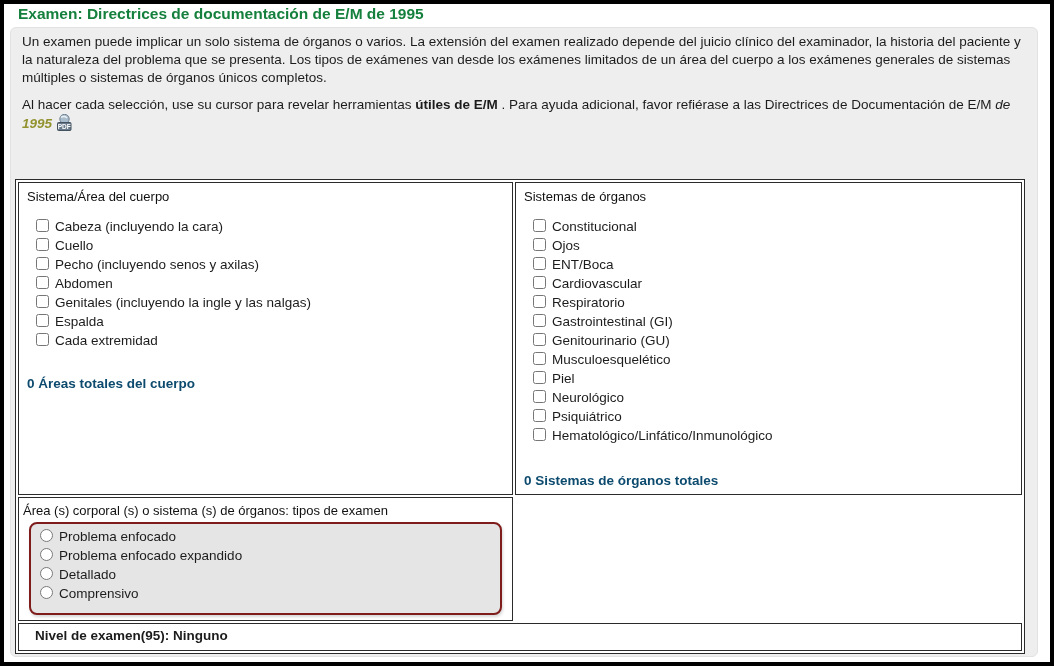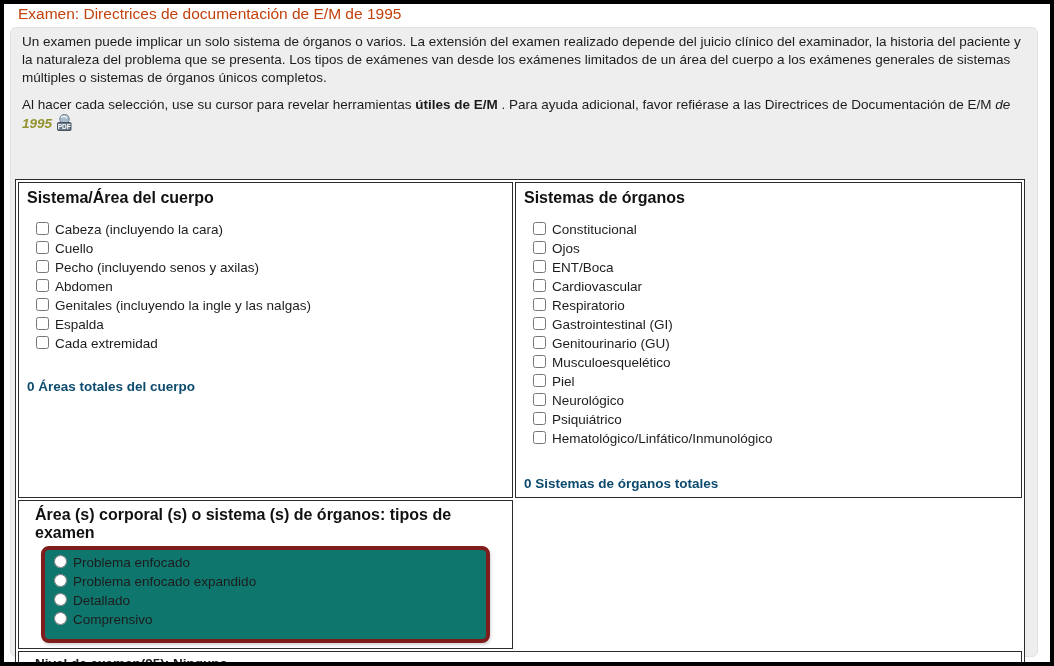--- a/index.html
+++ b/index.html
@@ -1,40 +1,40 @@
 <!DOCTYPE html>
 <html lang="es"><head>
 <meta charset="utf-8">
 <style>
   html,body{margin:0;padding:0;}
   body{background:#fff;font-family:"Liberation Sans",sans-serif;color:#1c1c1c;}
   .page{position:relative;width:1054px;height:666px;box-sizing:border-box;border:4px solid #000;background:#fff;overflow:hidden;}
-  .page-title{position:absolute;left:14px;top:1px;font-size:15.5px;font-weight:normal;color:#c2410c;white-space:nowrap;}
+  .page-title{position:absolute;left:14px;top:1px;font-size:15.5px;font-weight:bold;color:#15803d;white-space:nowrap;}
   .panel{position:absolute;left:6px;top:23px;width:1028px;height:630px;background:#eeeeee;border:1px solid #e2e2e2;border-radius:6px;box-sizing:border-box;}
   .para{position:absolute;left:11px;width:1002px;font-size:13.5px;line-height:18px;color:#1c1c1c;}
   .p1{top:5px;}
   .p2{top:68px;}
   .seg-bold{font-weight:bold;}
   .seg-ital{font-style:italic;text-align:right;}
   .year{color:#92922f;font-weight:bold;font-style:italic;text-decoration:none;}
   .headline{position:absolute;top:112px;left:0;right:20px;text-align:right;font-size:15px;font-weight:bold;font-style:italic;color:#111;}
   .pdf-icon{display:inline-block;vertical-align:-3px;margin-left:4px;}
   table.main{position:absolute;left:4px;top:151px;width:1010px;border-collapse:separate;border-spacing:2px;background:#fff;border:1px solid #2b2b2b;table-layout:fixed;}
   td{vertical-align:top;background:#fff;}
   td.bordered{border:1px solid #2b2b2b;}
   td.cell-pad{padding:6px 8px;}
-  .cell-header{font-size:16px;font-weight:bold;color:#111;}
+  .cell-header{font-size:13px;font-weight:normal;color:#111;}
   .chk-list{margin:15px 0 0 9px;}
   .chk-row,.radio-row{display:flex;height:19px;font-size:13.5px;cursor:default;}
   .chk-row input,.radio-row input{width:13px;height:13px;margin:0 6px 0 0;flex:0 0 auto;}
   .totals{font-size:13.5px;font-weight:bold;color:#0c4a6e;}
   .totals.left-tot{margin:24px 0 0 0;}
   .totals.right-tot{margin:26px 0 0 0;}
-  td.exam-cell{height:104px;padding:5px 16px;margin-top:20px;}
-  .radio-box{margin:4px 6px 0 6px;height:84px;background:#0f766e;border:4px solid #7f1d1d;border-radius:8px;box-shadow:1px 2px 3px rgba(0,0,0,0.16);padding:5px 0 0 9px;box-sizing:content-box;}
+  td.exam-cell{height:104px;padding:5px 4px;margin-top:20px;}
+  .radio-box{margin:4px 6px 0 6px;height:84px;background:#e5e5e5;border:2px solid #7f1d1d;border-radius:8px;box-shadow:1px 2px 3px rgba(0,0,0,0.16);padding:5px 0 0 9px;box-sizing:content-box;}
   td.empty-cell{border:none;background:#fff;}
   td.level-cell{height:18px;padding:4px 16px;font-size:13.5px;font-weight:bold;}
 </style>
 </head>
 <body>
 
 <div class="page">
 
   <div class="page-title">Examen: Directrices de documentación de E/M de 1995</div>
 

